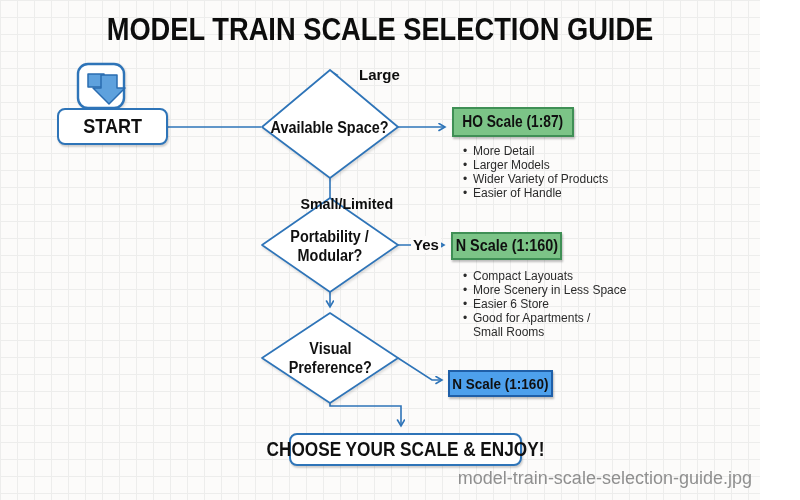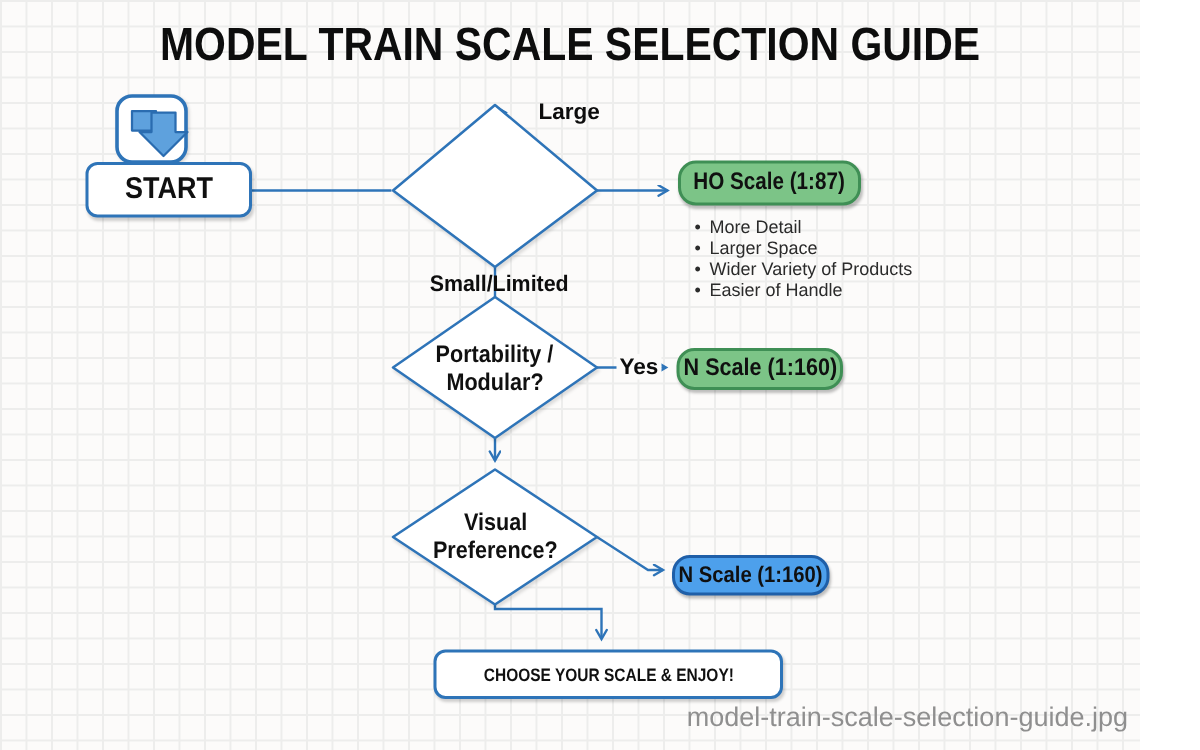--- a/index.html
+++ b/index.html
@@ -19,21 +19,21 @@
   }
   .node{
     position:absolute;display:flex;align-items:center;justify-content:center;
     box-sizing:border-box;white-space:nowrap;color:#101010;
   }
   .terminal{
     background:#ffffff;border:2.5px solid #2e74b8;border-radius:8px;
     font-weight:bold;box-shadow:1px 2px 2px rgba(0,0,0,0.18);
   }
   .result{
-    border-radius:12px;font-weight:bold;box-shadow:1px 2px 2px rgba(0,0,0,0.25);
+    border-radius:0;font-weight:bold;box-shadow:1px 2px 2px rgba(0,0,0,0.25);
   }
   .cond{display:inline-block;transform:scaleX(0.9);transform-origin:center;white-space:nowrap;}
   .cond95{display:inline-block;transform:scaleX(0.95);transform-origin:center;white-space:nowrap;}
   .cond86{display:inline-block;transform:scaleX(0.86);transform-origin:center;white-space:nowrap;}
   .dlabel{
     position:absolute;width:136px;text-align:center;font-weight:bold;
     font-size:16px;line-height:19px;color:#101010;
   }
   .branch{
     position:absolute;font-weight:bold;font-size:15px;color:#0d0d0d;white-space:nowrap;
@@ -85,53 +85,63 @@
       <polygon points="330,313 398,358 330,403 262,358"></polygon>
     </g>
   </svg>
 
   <div class="title">MODEL TRAIN SCALE SELECTION GUIDE</div>
 
   <div class="node terminal" style="left:57px;top:108px;width:111px;height:37px;font-size:20px;">
     <span class="cond">START</span>
   </div>
 
+  <div class="dlabel" style="left:262px;top:118px;">
+    <span class="cond">Available Space?</span>
+  </div>
   <div class="branch" style="left:343px;top:66px;margin-left:16px;">Large</div>
-  <div class="branch" style="left:270px;top:181px;width:126px;text-align:center;">
+  <div class="branch" style="left:270px;top:195px;width:126px;text-align:right;">
     <span class="cond95">Small/Limited</span>
   </div>
 
   <div class="node result" style="left:452px;top:107px;width:122px;height:30px;font-size:16px;background:#7cc487;border:2px solid #3f8f55;">
     <span class="cond86">HO Scale (1:87)</span>
   </div>
   <ul class="bullets" style="left:458px;top:140px;">
     <li>More Detail</li>
-    <li>Larger Space</li>
+    <li>Larger Models</li>
     <li>Wider Variety of Products</li>
     <li>Easier of Handle</li>
   </ul>
 
   <div class="dlabel" style="left:262px;top:227px;text-decoration:underline;">
     <span class="cond">Portability /</span><br>
     <span class="cond">Modular?</span>
   </div>
   <div class="branch" style="left:411px;top:236px;background:#fcfbfa;padding:0 2px;">Yes</div>
 
   <div class="node result" style="left:451px;top:232px;width:111px;height:28px;font-size:16px;background:#7cc487;border:2px solid #3f8f55;">
     <span class="cond">N Scale (1:160)</span>
   </div>
+  <ul class="bullets" style="left:458px;top:265px;">
+    <li>Compact Layouats</li>
+    <li>More Scenery in Less Space</li>
+    <li>Easier 6 Store</li>
+    <li>Good for Apartments /</li>
+    <li class="cont">Small Rooms</li>
+  </ul>
 
   <div class="dlabel" style="left:262px;top:339px;">
     <span class="cond">Visual</span><br>
     <span class="cond">Preference?</span>
   </div>
 
   <div class="node result" style="left:448px;top:370px;width:105px;height:27px;font-size:15px;background:#4da0ec;border:2px solid #1f5fa8;">
     <span class="cond">N Scale (1:160)</span>
   </div>
 
-  <div class="node terminal" style="left:289px;top:433px;width:233px;height:33px;font-size:12px;">
+  <div class="node terminal" style="left:289px;top:433px;width:233px;height:33px;font-size:20px;">
     <span class="cond86">CHOOSE YOUR SCALE &amp; ENJOY!</span>
   </div>
 
   <div class="filename">model-train-scale-selection-guide.jpg</div>
 
 </div>
 
 </body></html>

